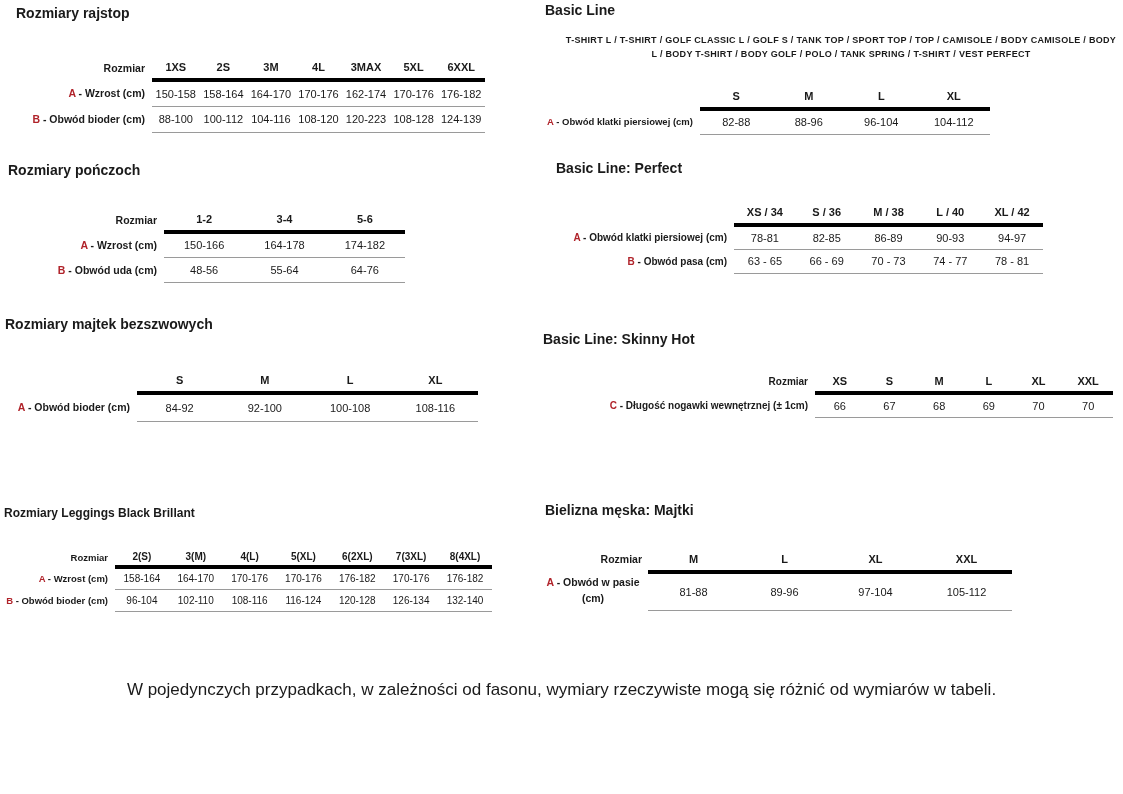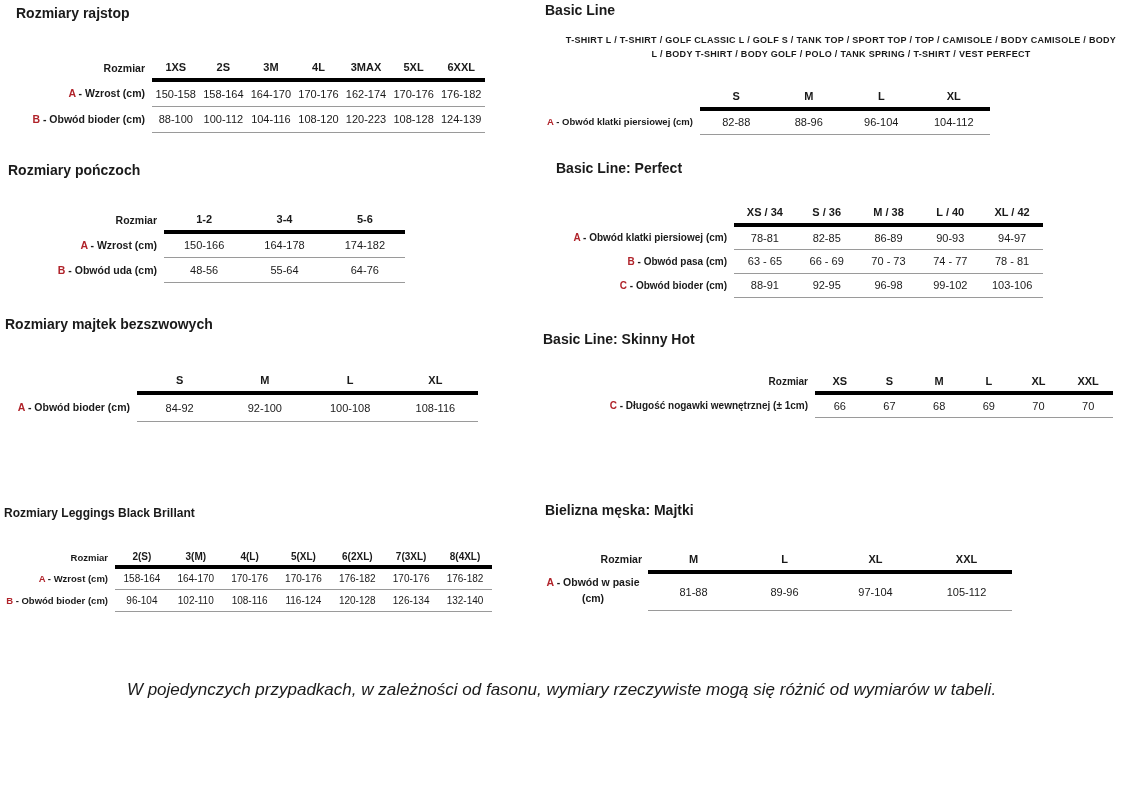--- a/index.html
+++ b/index.html
@@ -53,21 +53,21 @@
   #t-skinny .label-cell{width:268px;font-size:10px;}
   #t-skinny thead tr{height:23px;} #t-skinny tbody tr{height:24px;}
 
   #t-bielizna{left:540px;top:548px;width:472px;}
   #t-bielizna .label-cell{width:102px;text-align:center;padding-right:2px;line-height:1.5;}
   #t-bielizna .label-cell .lbl-wrap{white-space:normal;display:inline;}
   #t-bielizna thead .label-cell{text-align:right;padding-right:6px;}
   #t-bielizna thead tr{height:24px;} #t-bielizna tbody tr{height:38px;}
 
   .footnote{position:absolute;left:0;top:680px;width:1123px;margin:0;text-align:center;
-    font-size:17px;font-style:italic;color:#1a1a1a;}
+    font-size:17px;color:#1a1a1a;}
 </style>
 </head>
 <body>
 
 <div class="canvas">
 
 
   <h2 class="sec-title" id="title-rajstop" style="left:16px;top:5px;">Rozmiary rajstop</h2>
   <table class="size-table" id="t-rajstop">
       <thead>
@@ -237,28 +237,20 @@
           <td>94-97</td>
         </tr>
         <tr>
           <td class="label-cell"><span class="lbl-wrap"><span class="letter">B</span> - Obwód pasa (cm)</span></td>
           <td>63 - 65</td>
           <td>66 - 69</td>
           <td>70 - 73</td>
           <td>74 - 77</td>
           <td>78 - 81</td>
         </tr>
-        <tr>
-          <td class="label-cell"><span class="lbl-wrap"><span class="letter">C</span> - Obwód bioder (cm)</span></td>
-          <td>88-91</td>
-          <td>92-95</td>
-          <td>96-98</td>
-          <td>99-102</td>
-          <td>103-106</td>
-        </tr>
       </tbody>
     </table>
 
   <h2 class="sec-title" id="title-skinny" style="left:543px;top:331px;">Basic Line: Skinny Hot</h2>
   <table class="size-table" id="t-skinny">
       <thead>
         <tr>
           <th class="label-cell">Rozmiar</th>
           <th>XS</th>
           <th>S</th>

